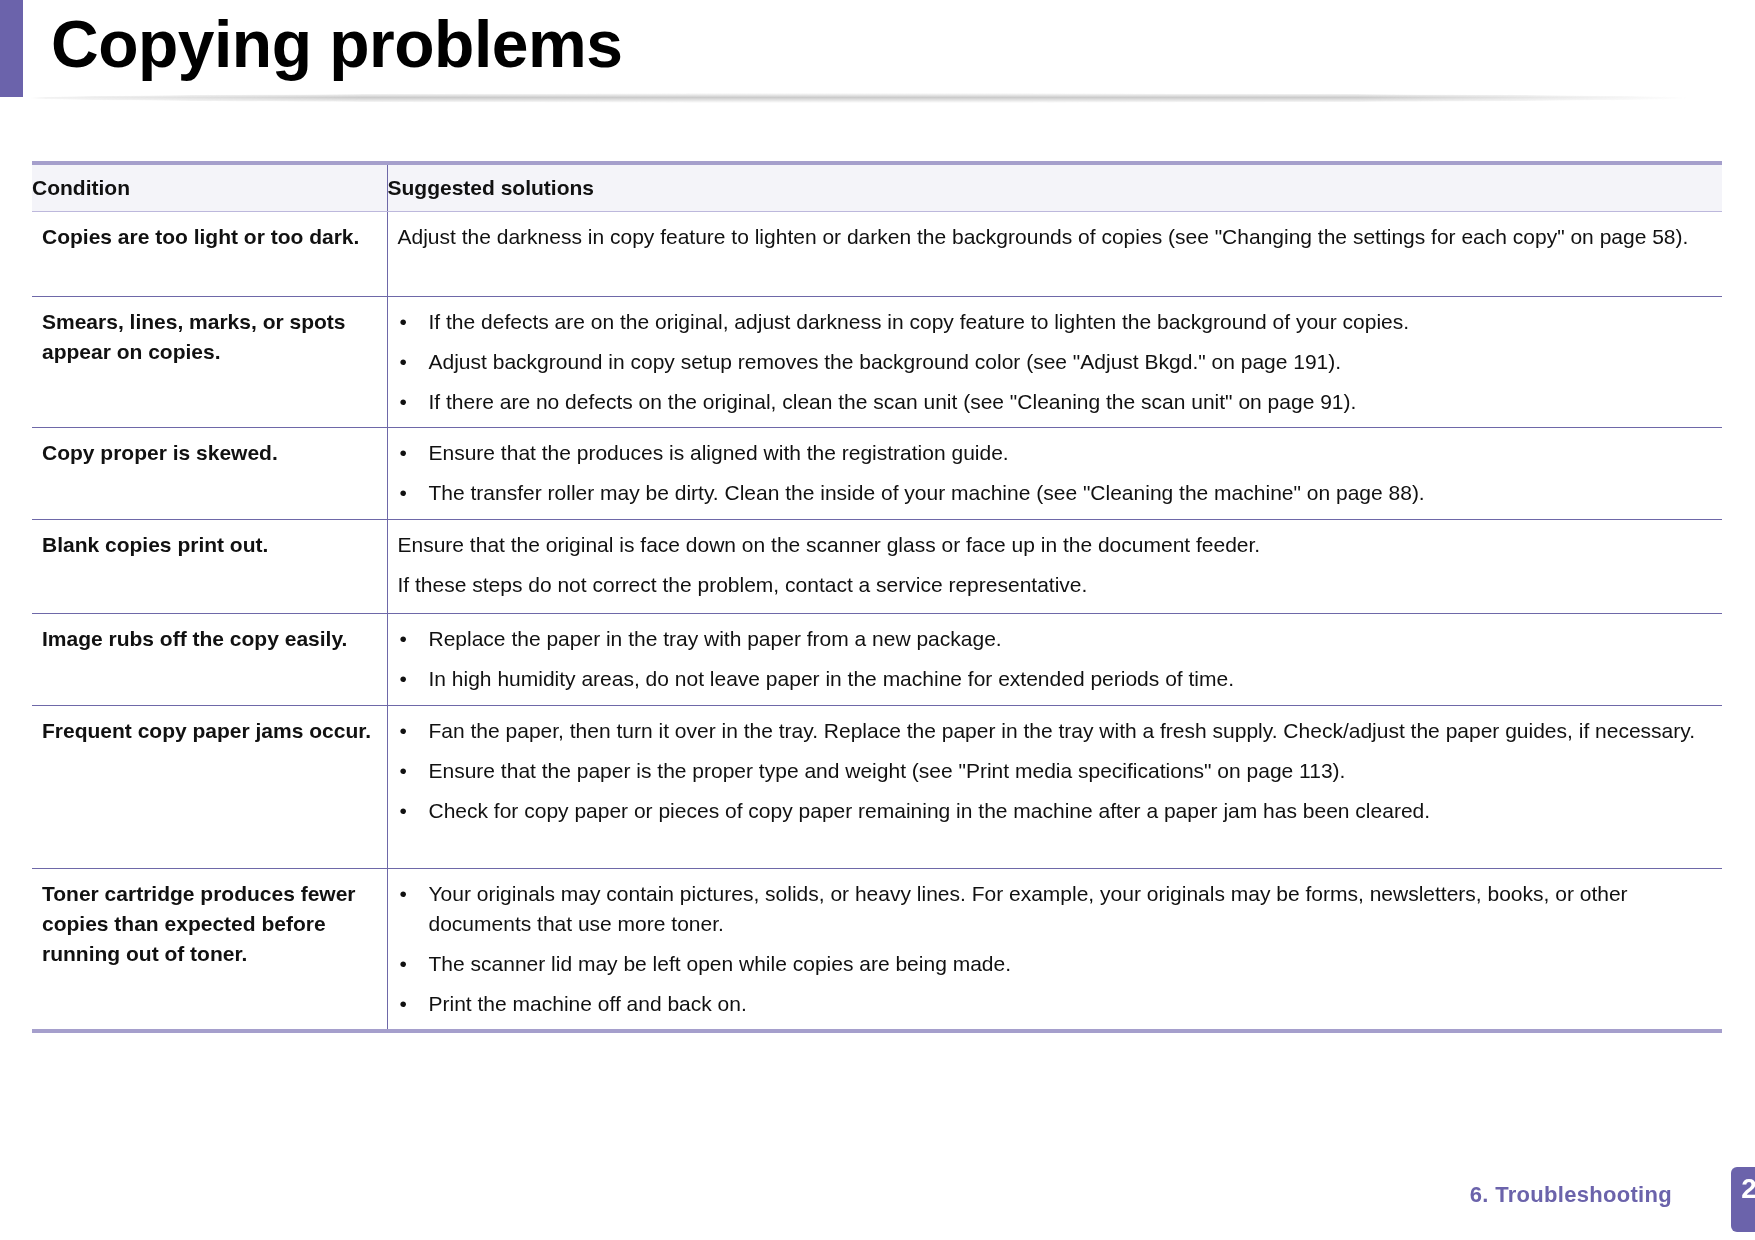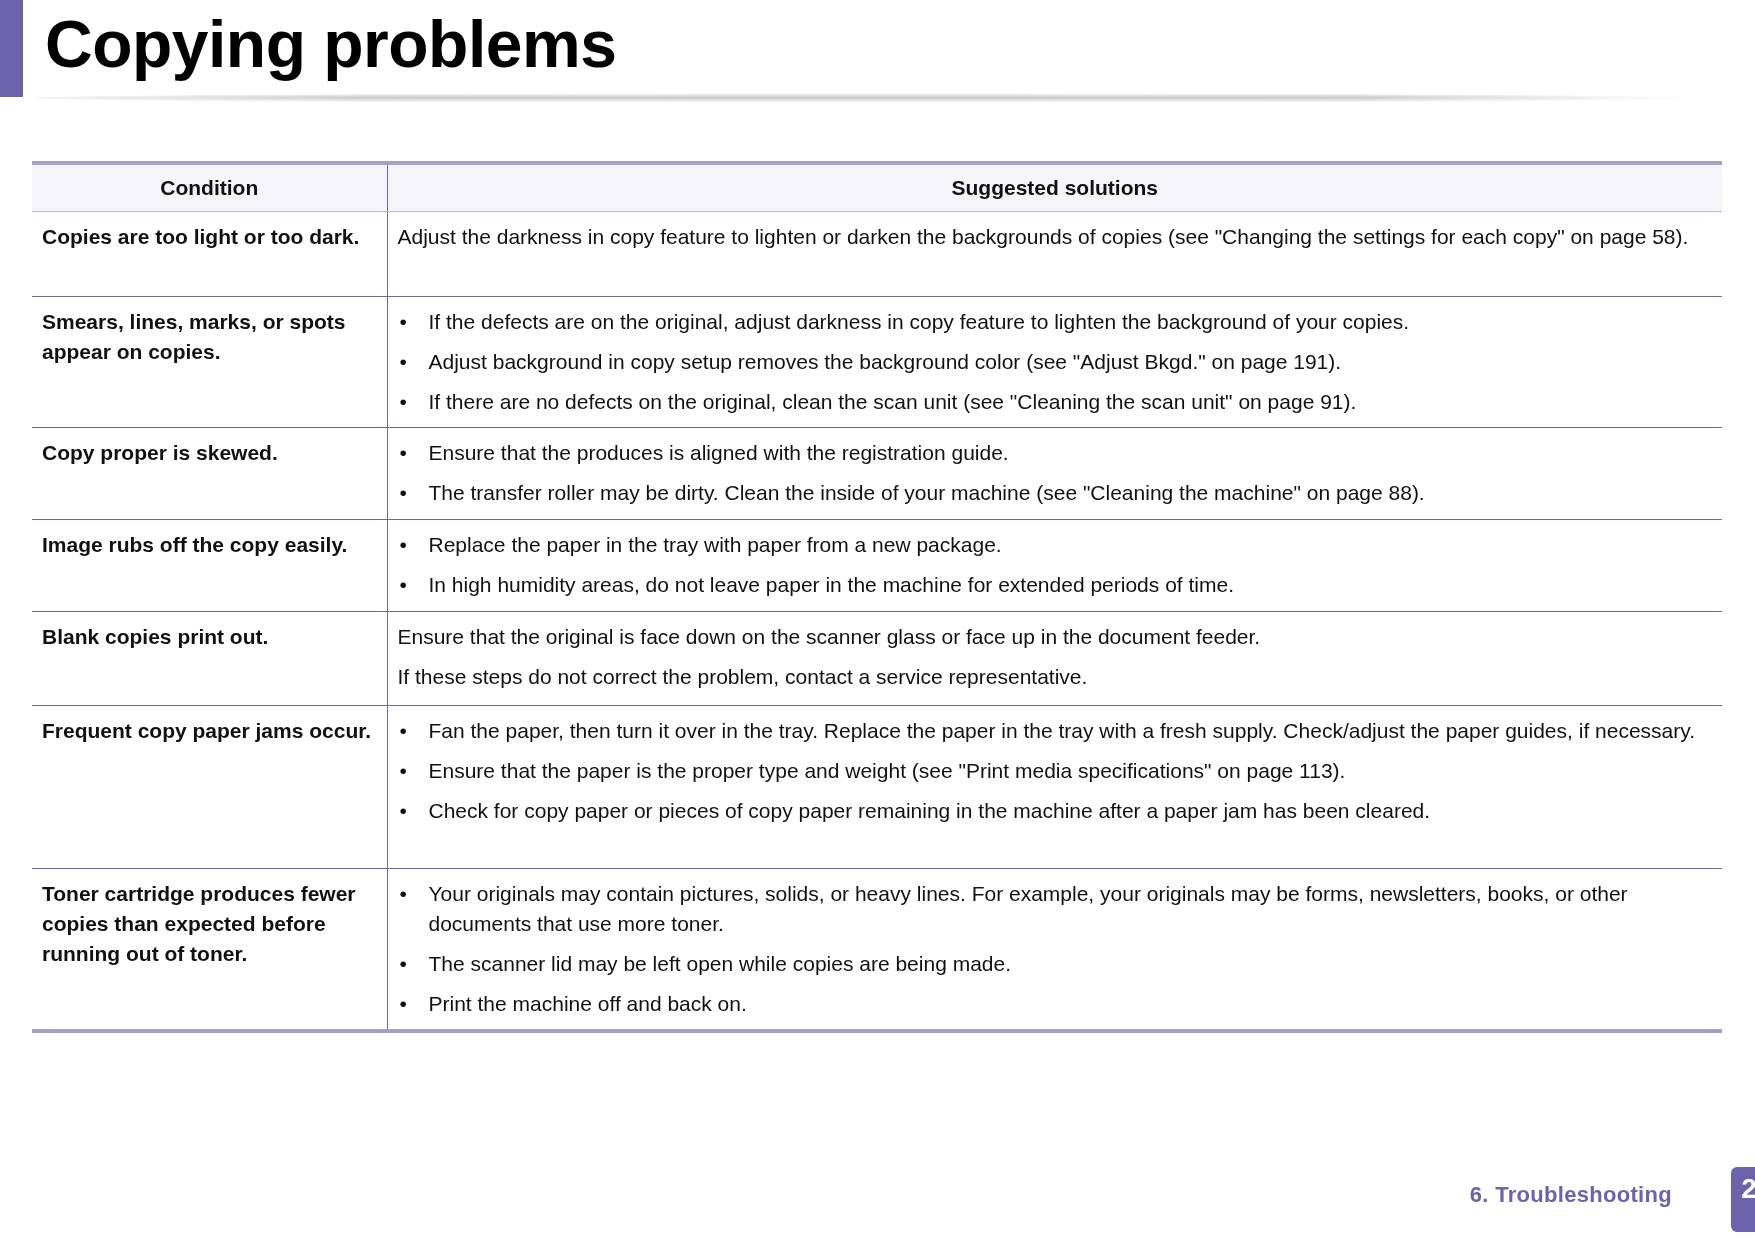--- a/index.html
+++ b/index.html
@@ -3,41 +3,41 @@
 <meta charset="utf-8">
 <style>
   html, body { margin: 0; padding: 0; }
   body {
     width: 1755px; height: 1240px; position: relative; overflow: hidden;
     background: #ffffff; color: #111111;
     font-family: "Liberation Sans", "DejaVu Sans", sans-serif;
   }
   .accent-bar { position: absolute; left: 0; top: 0; width: 23px; height: 97px; background: #6b63ab; }
   .page-title {
-    position: absolute; left: 45px; top: 2px; margin: 0;
+    position: absolute; left: 51px; top: 2px; margin: 0;
     font-size: 66px; font-weight: bold; letter-spacing: -0.5px; color: #000;
     line-height: 84px;
   }
   .title-shadow {
     position: absolute; left: 30px; top: 93px; width: 1660px; height: 10px;
     background: linear-gradient(to bottom, rgba(255,255,255,0) 0%, rgba(160,160,160,0.55) 45%, rgba(255,255,255,0) 100%);
     -webkit-mask-image: linear-gradient(to right, rgba(0,0,0,0.2) 0%, #000 20%, #000 80%, rgba(0,0,0,0) 100%);
     mask-image: linear-gradient(to right, rgba(0,0,0,0.2) 0%, #000 20%, #000 80%, rgba(0,0,0,0) 100%);
     border-radius: 50%;
   }
   table.trouble {
     position: absolute; left: 32px; top: 161px; width: 1690px;
     border-collapse: collapse; table-layout: fixed;
     border-top: 4px solid #a59fcc; border-bottom: 4px solid #a59fcc;
     font-size: 21px; line-height: 30px;
   }
   table.trouble col.c1 { width: 355px; }
   table.trouble th {
     background: #f4f4f9; font-weight: bold; height: 46px; padding: 0;
-    text-align: center; font-size: 21px;
+    text-align: left; font-size: 21px;
     border-bottom: 1px solid #bdb8dc;
   }
   table.trouble th.cond { border-right: 1px solid #6e68a8; }
   table.trouble td {
     vertical-align: top; padding: 10px 10px 10px 10px;
     border-bottom: 1px solid #6e68a8;
   }
   table.trouble tr:last-child td { border-bottom: none; }
   table.trouble td.cond { font-weight: bold; border-right: 1px solid #6e68a8; padding-top: 10px; }
   td.sol p { margin: 0 0 10px 0; }
@@ -97,35 +97,35 @@
     <tr style="height:92px">
       <td class="cond">Copy proper is skewed.</td>
       <td class="sol">
         <ul class="bullets">
           <li><span class="dot">•</span><span>Ensure that the produces is aligned with the registration guide.</span></li>
           <li><span class="dot">•</span><span>The transfer roller may be dirty. Clean the inside of your machine (see "Cleaning the machine" on page 88).</span></li>
         </ul>
       </td>
     </tr>
 
+    <tr style="height:94px">
+      <td class="cond">Blank copies print out.</td>
+      <td class="sol">
+        <p>Ensure that the original is face down on the scanner glass or face up in the document feeder.</p>
+        <p>If these steps do not correct the problem, contact a service representative.</p>
+      </td>
+    </tr>
+
     <tr style="height:92px">
       <td class="cond">Image rubs off the copy easily.</td>
       <td class="sol">
         <ul class="bullets">
           <li><span class="dot">•</span><span>Replace the paper in the tray with paper from a new package.</span></li>
           <li><span class="dot">•</span><span>In high humidity areas, do not leave paper in the machine for extended periods of time.</span></li>
         </ul>
-      </td>
-    </tr>
-
-    <tr style="height:94px">
-      <td class="cond">Blank copies print out.</td>
-      <td class="sol">
-        <p>Ensure that the original is face down on the scanner glass or face up in the document feeder.</p>
-        <p>If these steps do not correct the problem, contact a service representative.</p>
       </td>
     </tr>
 
     <tr style="height:163px">
       <td class="cond">Frequent copy paper jams occur.</td>
       <td class="sol">
         <ul class="bullets">
           <li><span class="dot">•</span><span>Fan the paper, then turn it over in the tray. Replace the paper in the tray with a fresh supply. Check/adjust the paper guides, if necessary.</span></li>
           <li><span class="dot">•</span><span>Ensure that the paper is the proper type and weight (see "Print media specifications" on page 113).</span></li>
           <li><span class="dot">•</span><span>Check for copy paper or pieces of copy paper remaining in the machine after a paper jam has been cleared.</span></li>

